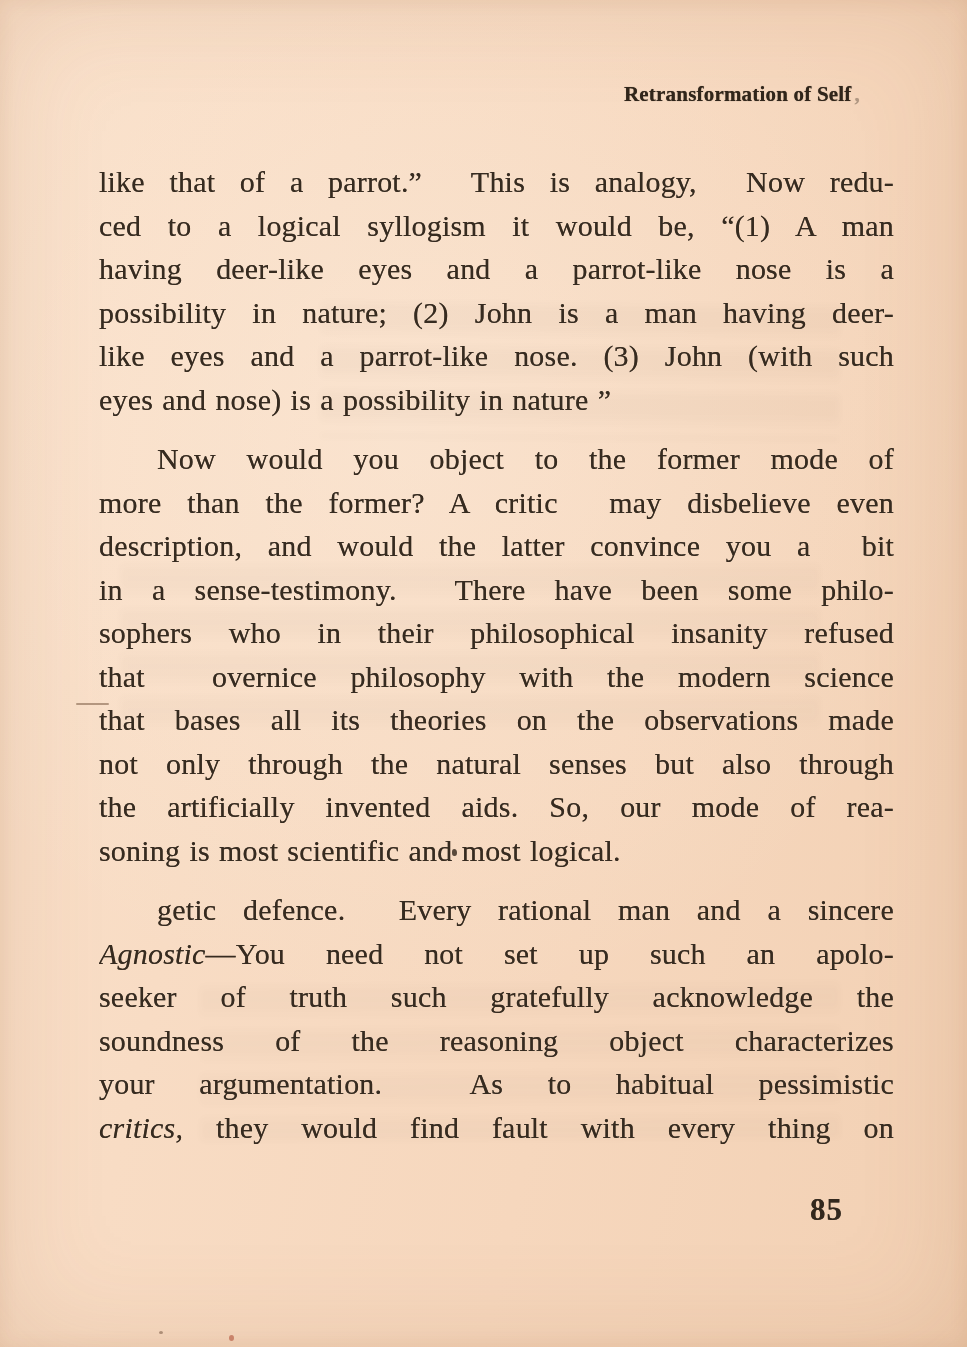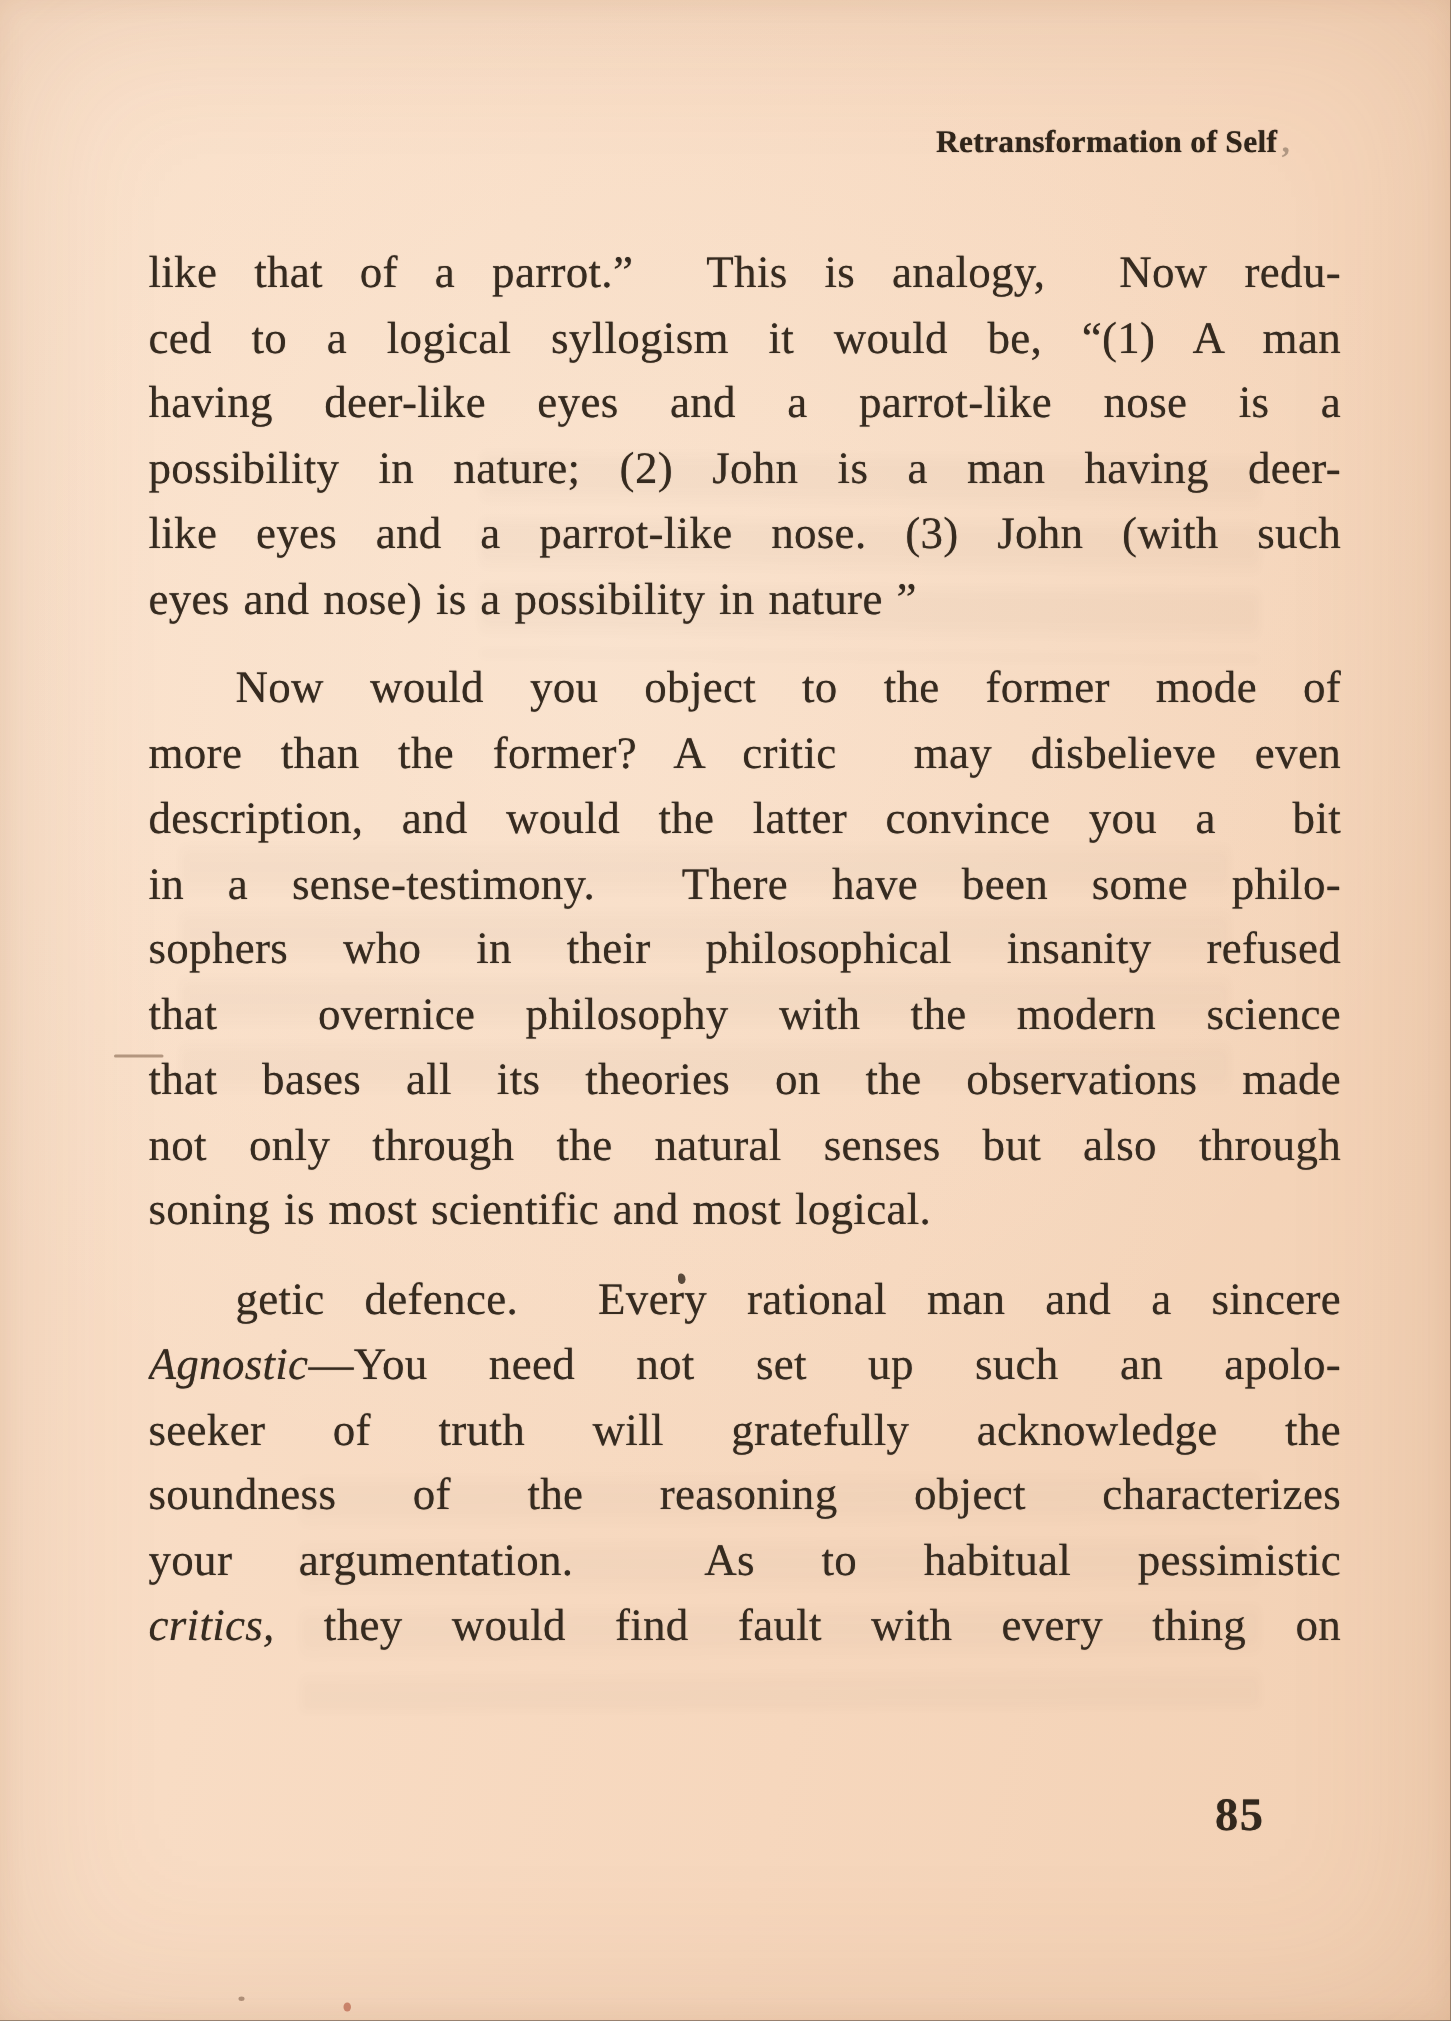--- a/index.html
+++ b/index.html
@@ -126,26 +126,27 @@
       </div>
       <div class="para indent">
         <div class="line j"><span>Now would you object to the former mode of</span></div>
         <div class="line j"><span>more than the former? A critic&nbsp; may disbelieve even</span></div>
         <div class="line j"><span>description, and would the latter convince you a&nbsp; bit</span></div>
         <div class="line j"><span>in a sense-testimony.&nbsp; There have been some philo-</span></div>
         <div class="line j"><span>sophers who in their philosophical insanity refused</span></div>
         <div class="line j"><span>that&nbsp; overnice philosophy with the modern science</span></div>
         <div class="line j"><span>that bases all its theories on the observations made</span></div>
         <div class="line j"><span>not only through the natural senses but also through</span></div>
+        <div class="line j"><span>the artificially invented aids. So, our mode of rea-</span></div>
         <div class="line"><span>soning is most scientific and most logical.</span></div>
       </div>
       <div class="para indent">
         <div class="line j"><span>getic defence.&nbsp; Every rational man and a sincere</span></div>
         <div class="line j"><span class="it">Agnostic</span><span>—You need not set up such an apolo-</span></div>
-        <div class="line j"><span>seeker of truth will gratefully acknowledge the</span></div>
+        <div class="line j"><span>seeker of truth such gratefully acknowledge the</span></div>
         <div class="line j"><span>soundness of the reasoning object characterizes</span></div>
         <div class="line j"><span>your argumentation.&nbsp; As to habitual pessimistic</span></div>
         <div class="line j"><span class="it">critics,</span><span> they would find fault with every thing on</span></div>
       </div>
     </div>
 
   <div class="page-number">85</div>
 
   <div class="stray-underline"></div>
   <div class="speck s1"></div>

